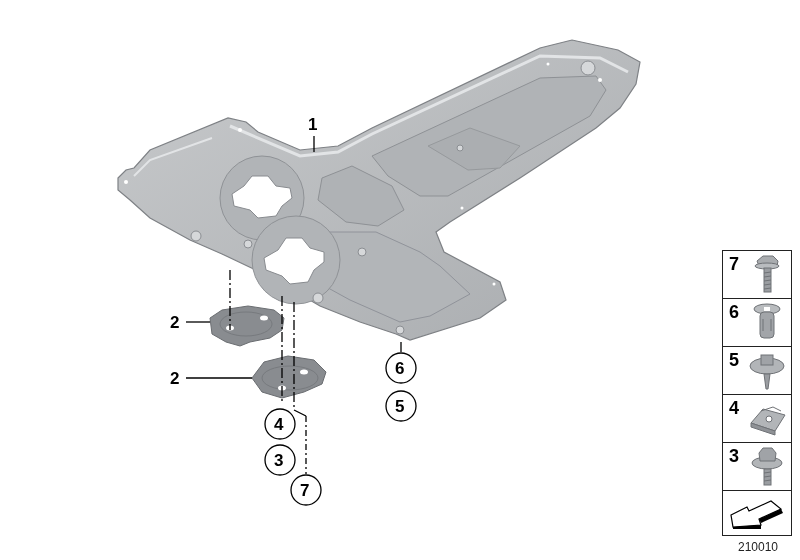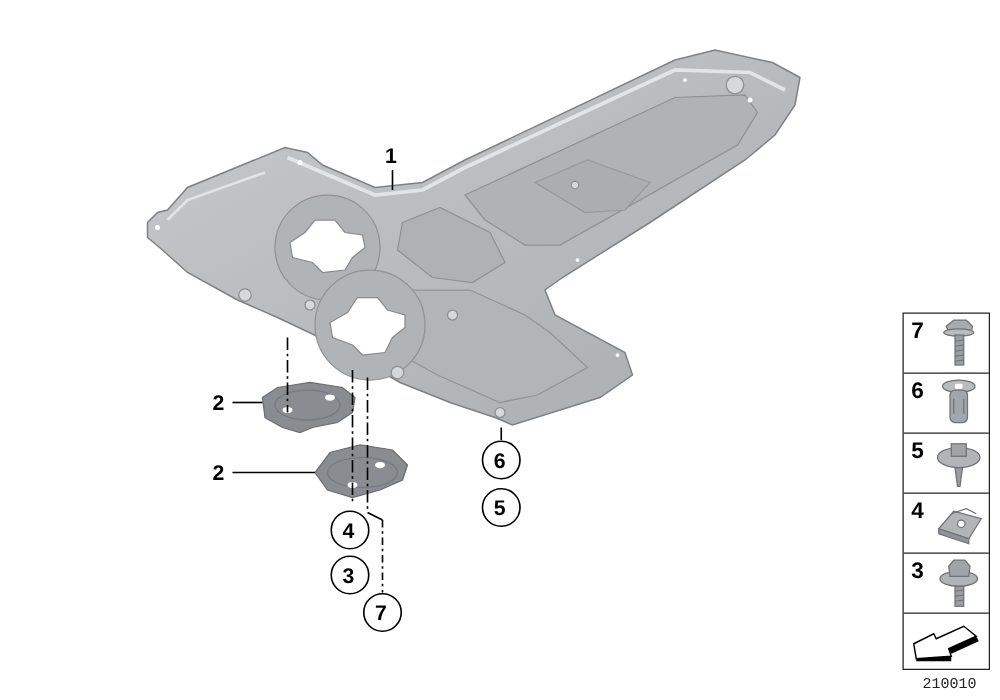--- a/index.html
+++ b/index.html
@@ -5,21 +5,21 @@
   html, body { margin:0; padding:0; background:#ffffff; }
   body { width:800px; height:560px; position:relative; overflow:hidden; font-family:"Liberation Sans", sans-serif; }
   #diagram { position:absolute; left:0; top:0; width:800px; height:560px; }
   .callout-num { font-family:"Liberation Sans", sans-serif; font-weight:bold; font-size:17px; fill:#000; }
   .legend { position:absolute; left:722px; top:250px; width:68px; border:1px solid #222; background:#fff; }
   .legend-row { position:relative; height:47px; border-bottom:1px solid #222; }
   .legend-row:last-child { border-bottom:none; }
   .legend-num { position:absolute; left:6px; top:3px; font-weight:bold; font-size:18px; color:#000; }
   .legend-icon { position:absolute; right:4px; top:2px; width:40px; height:43px; }
   .arrow-row { height:44px; }
-  .doc-id { position:absolute; left:738px; top:540px; font-size:12px; color:#222;font-family:Liberation Mono, monospace; }
+  .doc-id { position:absolute; left:738px; top:540px; font-size:12px; color:#222; }
 </style>
 </head>
 <body>
 
 <svg id="diagram" viewBox="0 0 800 560" xmlns="http://www.w3.org/2000/svg">
   <defs>
     <linearGradient id="plate" x1="0" y1="0" x2="1" y2="1">
       <stop offset="0" stop-color="#c8cacc"></stop>
       <stop offset="1" stop-color="#a9acaf"></stop>
     </linearGradient>

